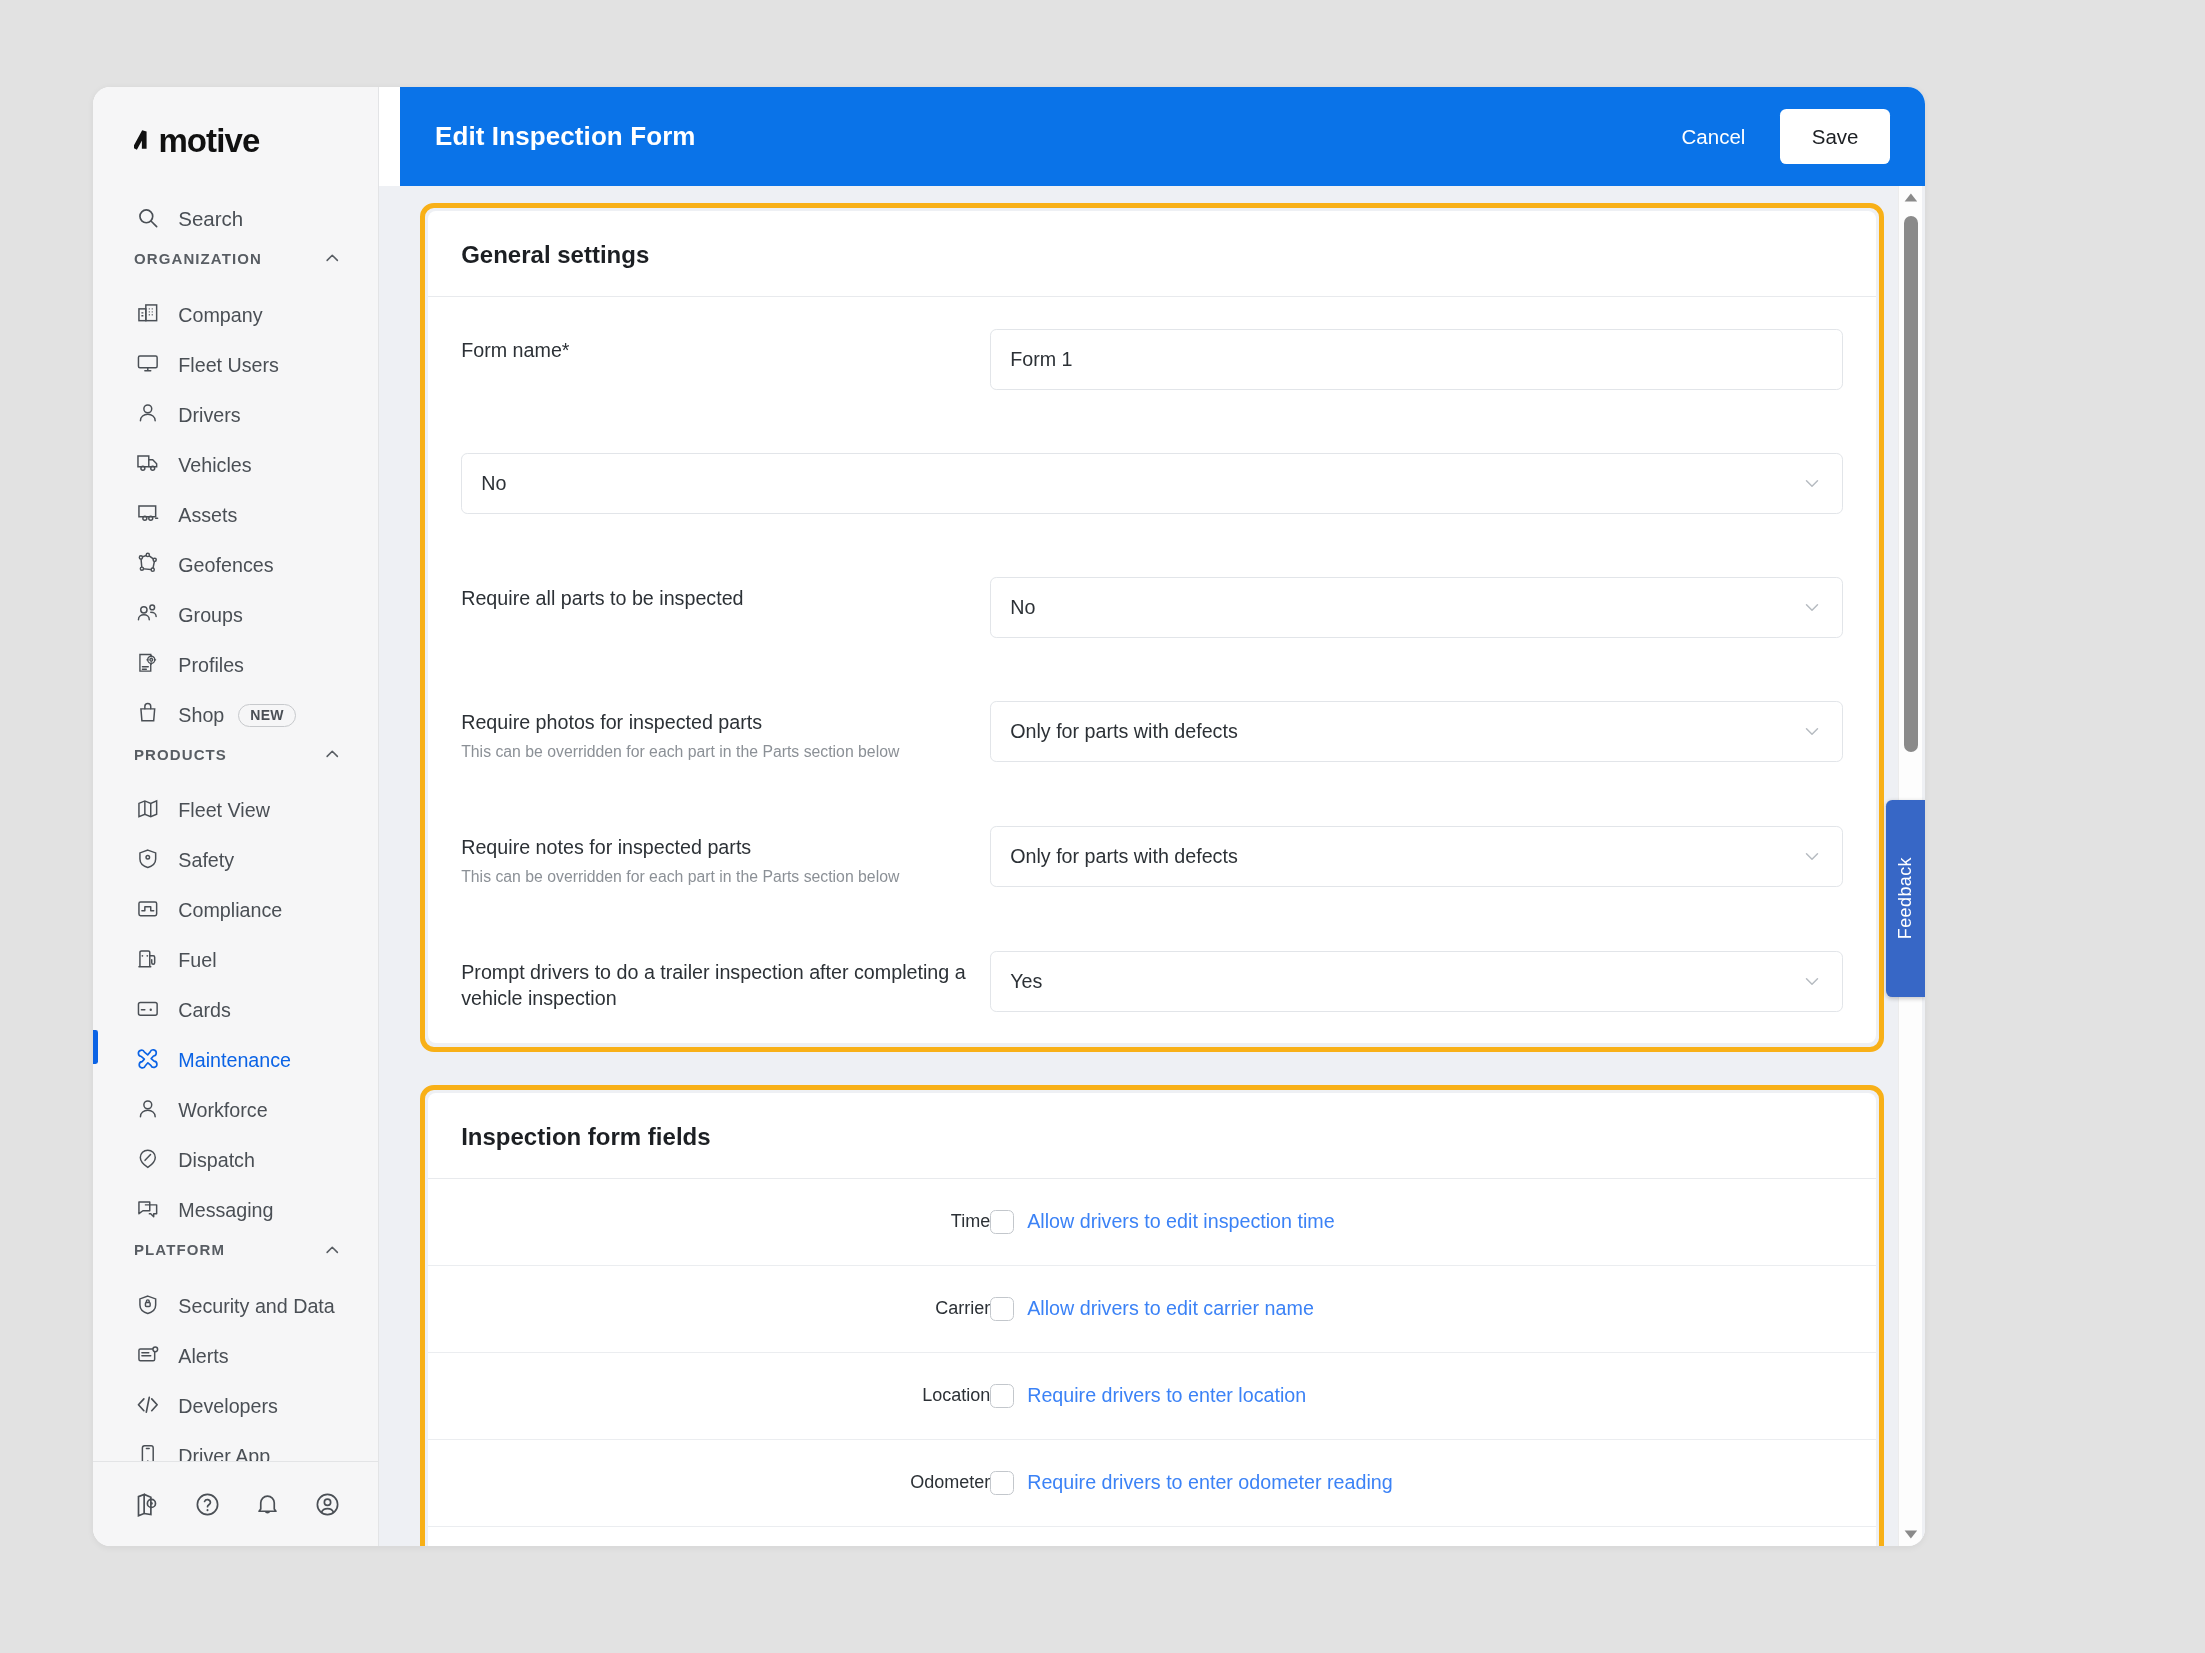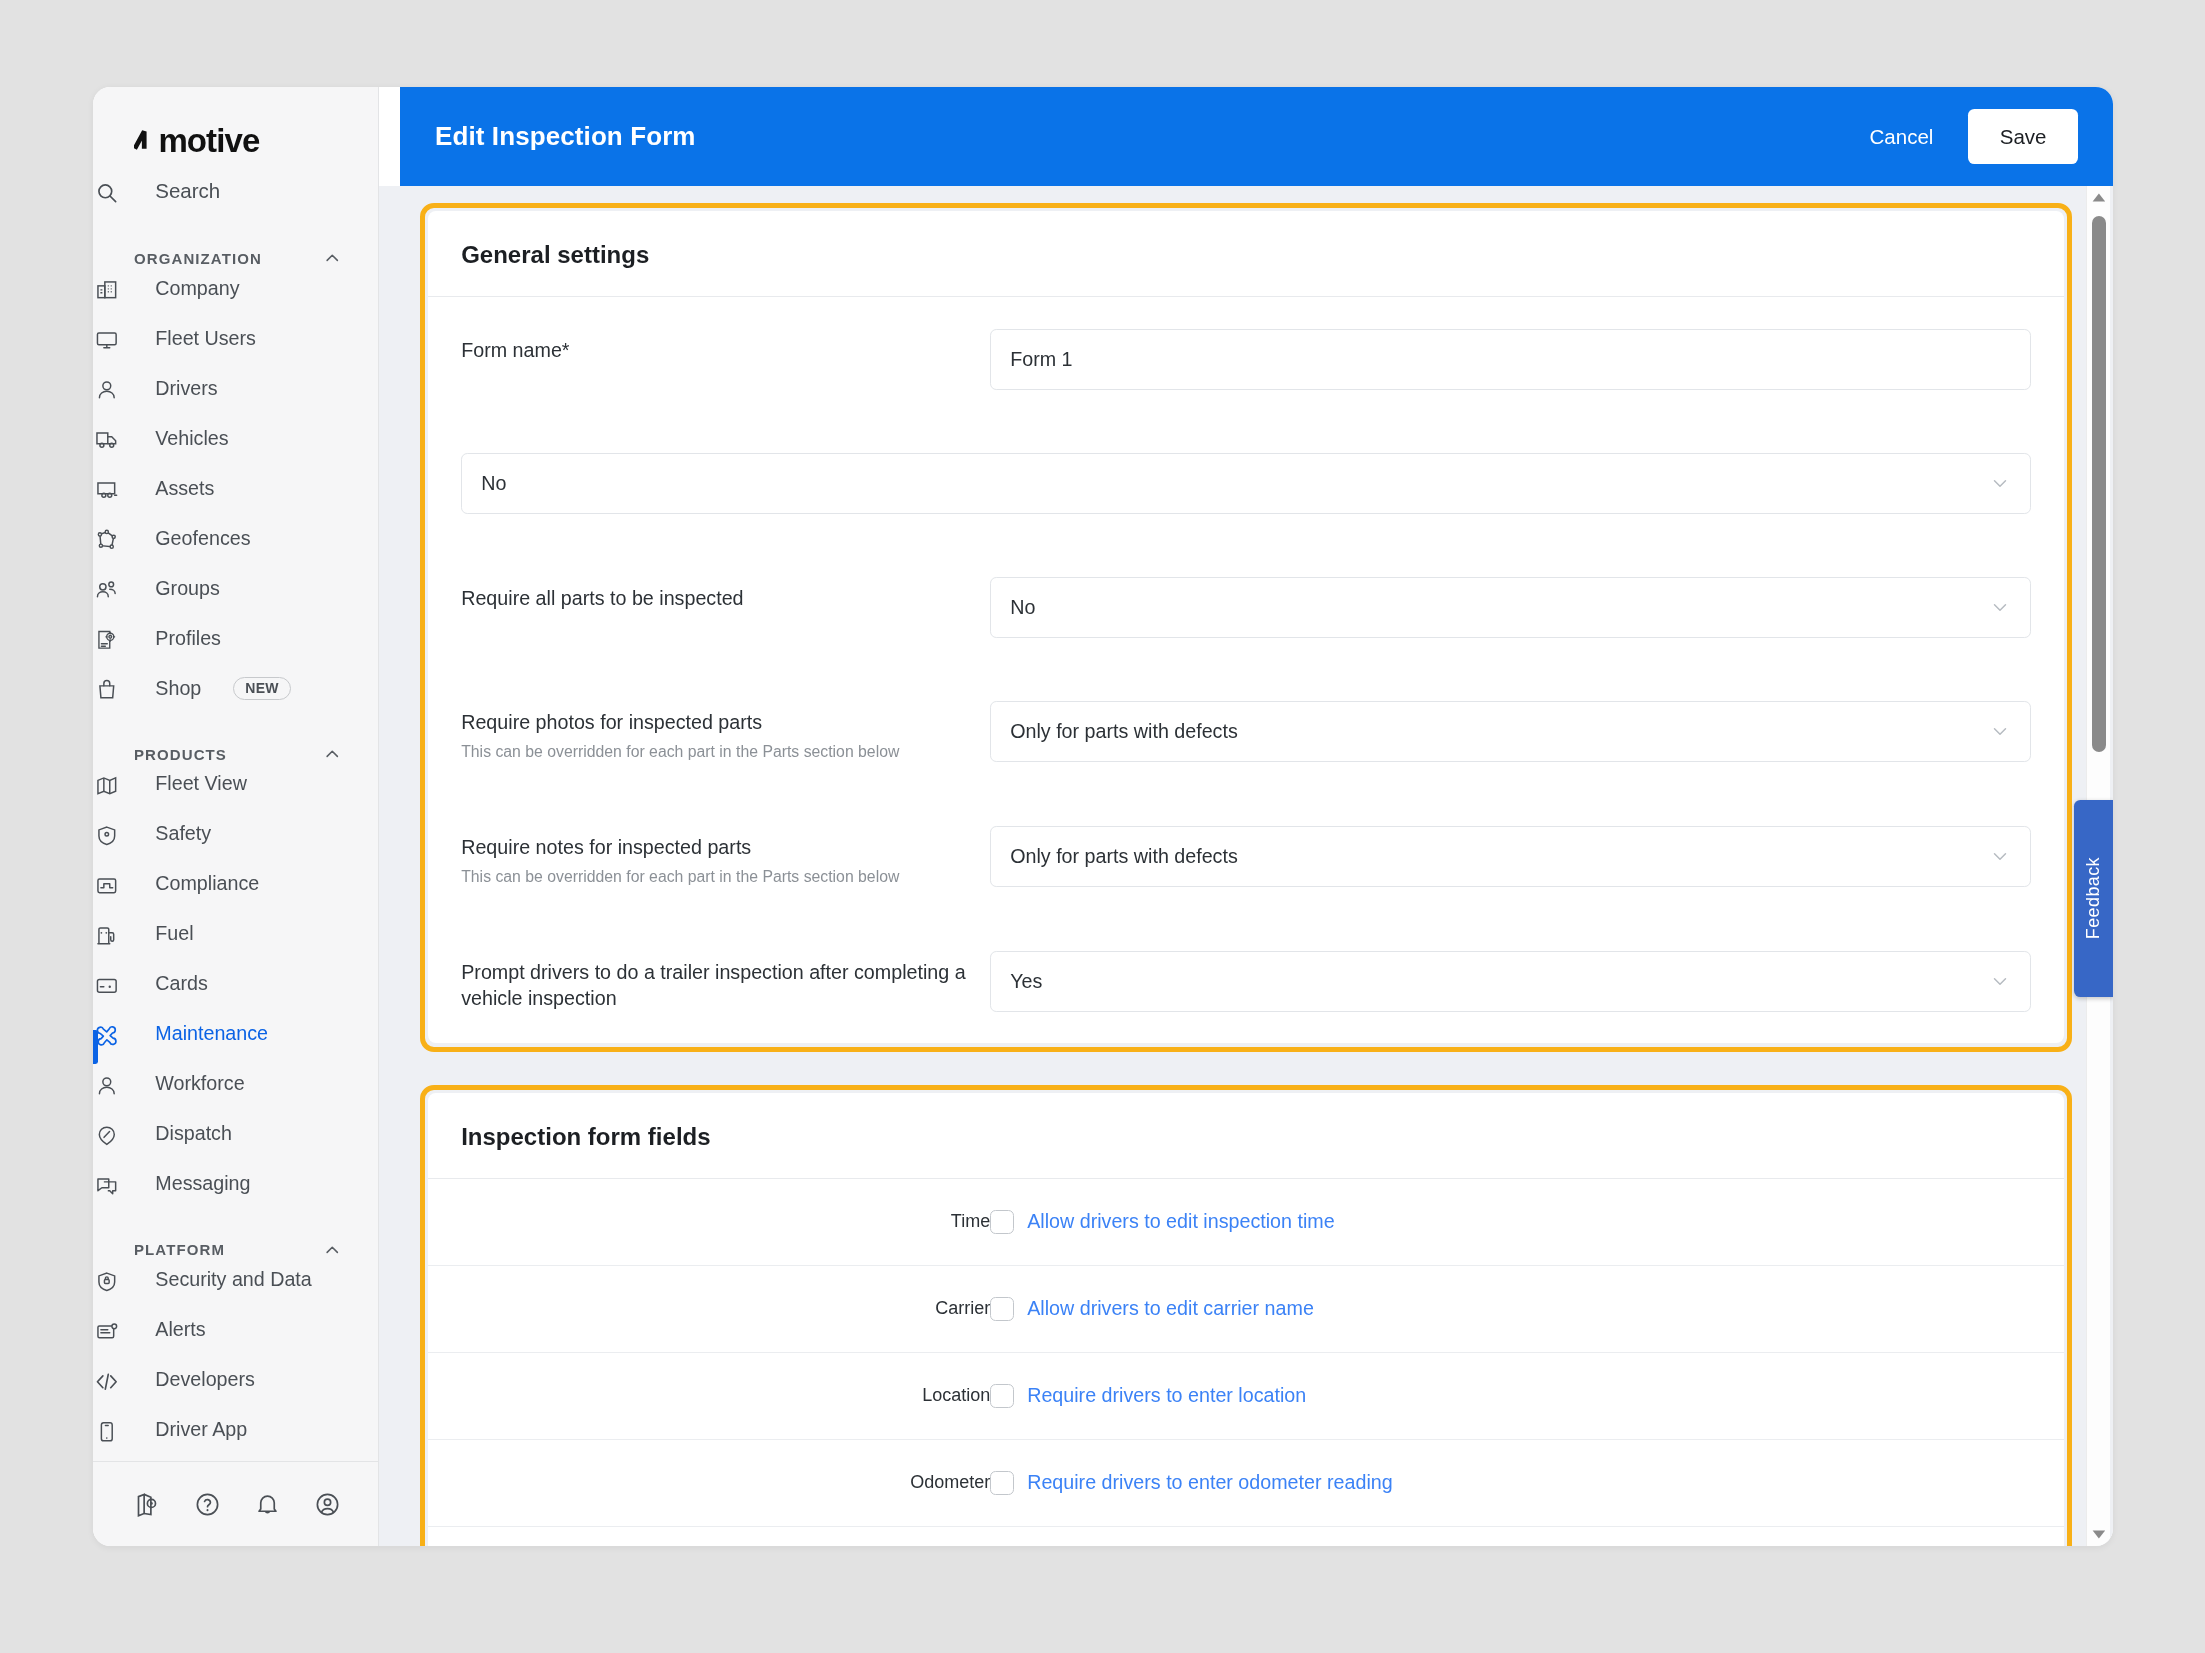--- a/index.html
+++ b/index.html
@@ -7,21 +7,21 @@
     width: 2205px; height: 1654px;
     background: #e2e2e2;
     font-family: "Liberation Sans", sans-serif;
     -webkit-font-smoothing: antialiased;
   }
 
   
   .window {
     position: absolute;
     left: 93px; top: 87px;
-    width: 2020px; height: 1459px;
+    width: 1832px; height: 1459px;
     background: #ffffff;
     border-radius: 17.3px;
     overflow: hidden;
     display: flex;
     box-shadow: 0 1.6px 7.9px rgba(0,0,0,.06);
   }
 
   
   .sidebar {
     width: 286px;
@@ -34,24 +34,24 @@
   .logo {
     font-family: "Liberation Sans", sans-serif;
     font-size: 33px; font-weight: 700; color: #111;
     letter-spacing: -0.9px; display: flex; align-items: center;
   }
   .logo .m-mark { margin-right: 0.8px; display:inline-block; }
 
   .nav-scroll { flex: 1; overflow: hidden; padding-bottom: 3.2px; }
 
   .nav-row {
-    display: flex; align-items: flex-start;
-    height: 50px; 
+    display: flex; align-items: flex-end;
+    height: 50px; padding-left: 41px;
     color: #4a4f55; font-size: 19.7px;
-    position: relative; cursor: pointer; gap: 18px;
+    position: relative; cursor: pointer;
   }
   .nav-row .ico {
     width: 27px; height: 27px; margin-right: 17.3px;
     display: flex; align-items: center; justify-content: center;
     flex: 0 0 27px;
   }
   .nav-row .ico svg { width: 23.6px; height: 23.6px; display:block; }
   .nav-row.active { color: #0b63e5; font-weight: 400; }
   .nav-row.active::before {
     content: ""; position: absolute; left: 0; top: 7.9px; bottom: 7.9px;

